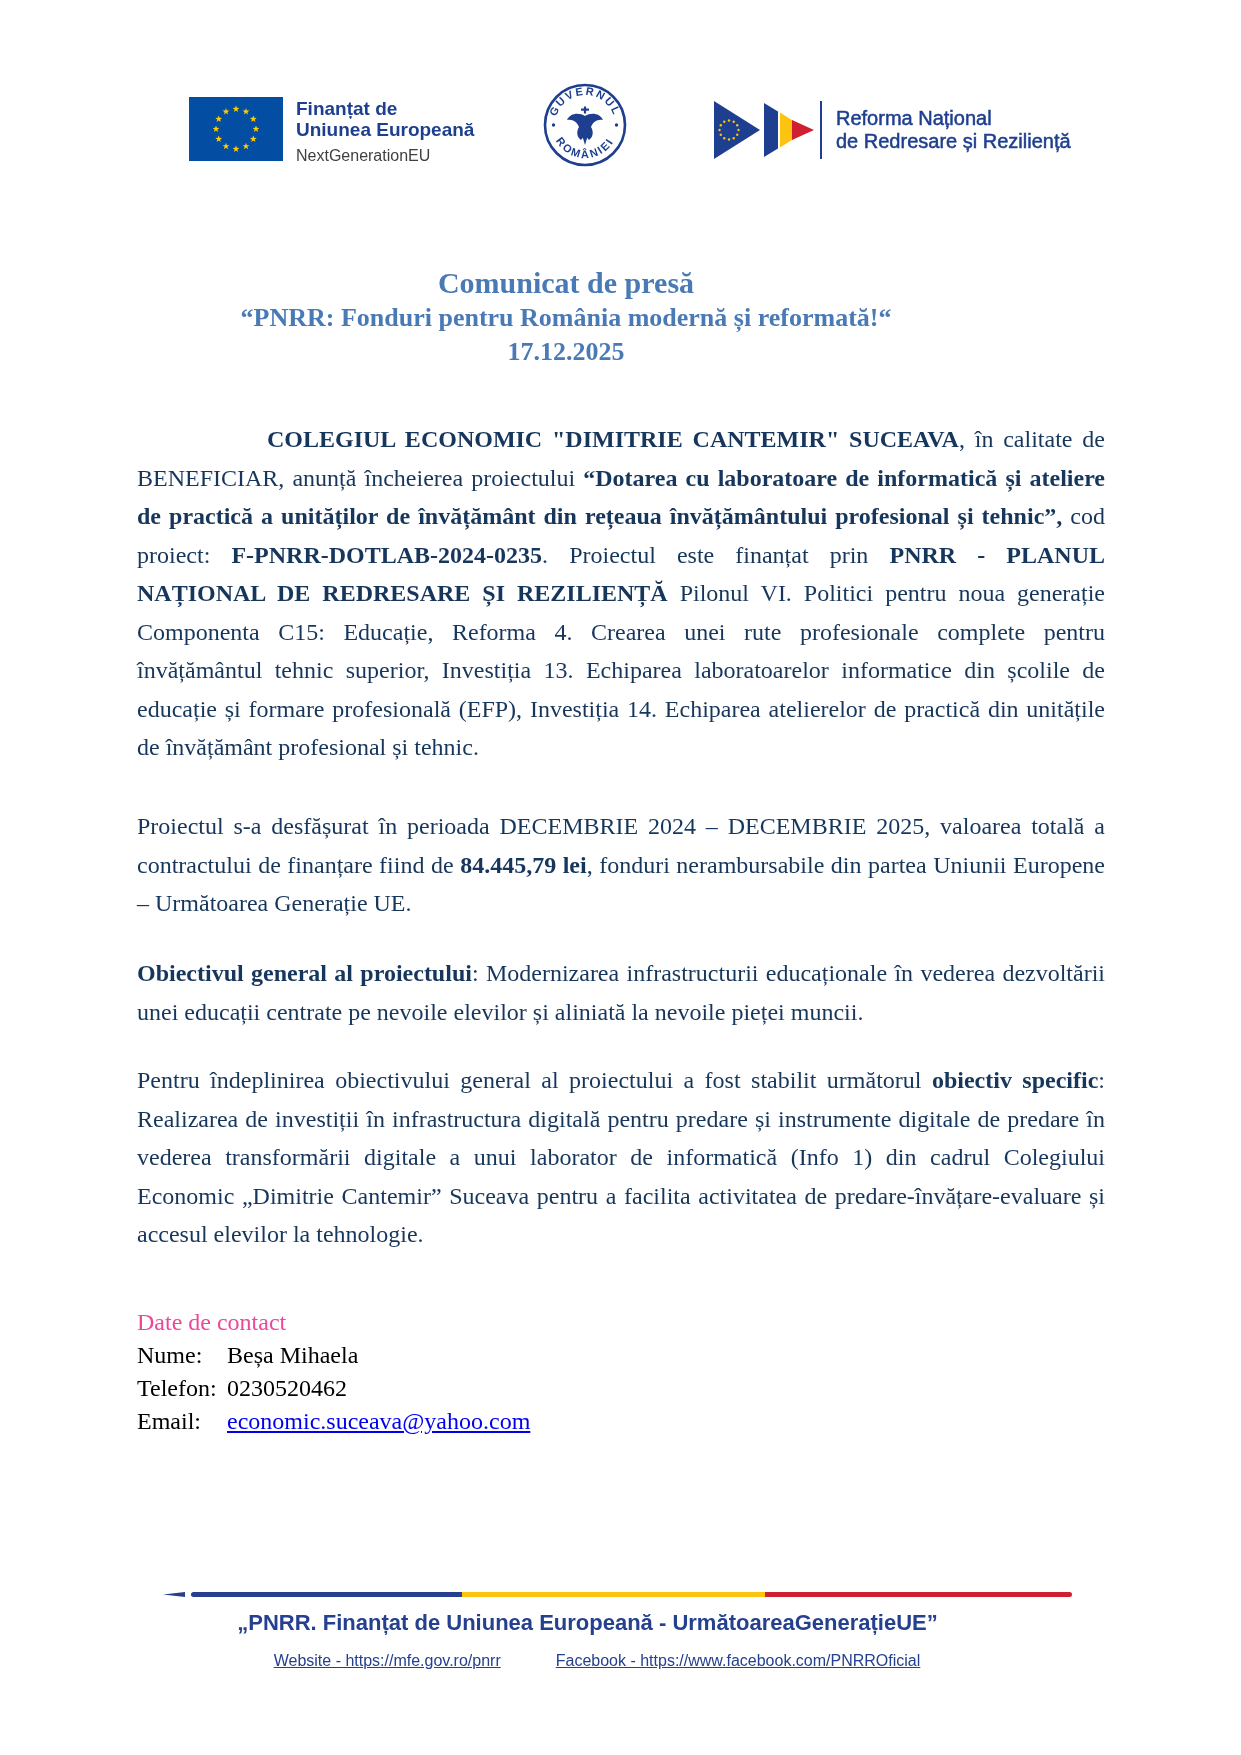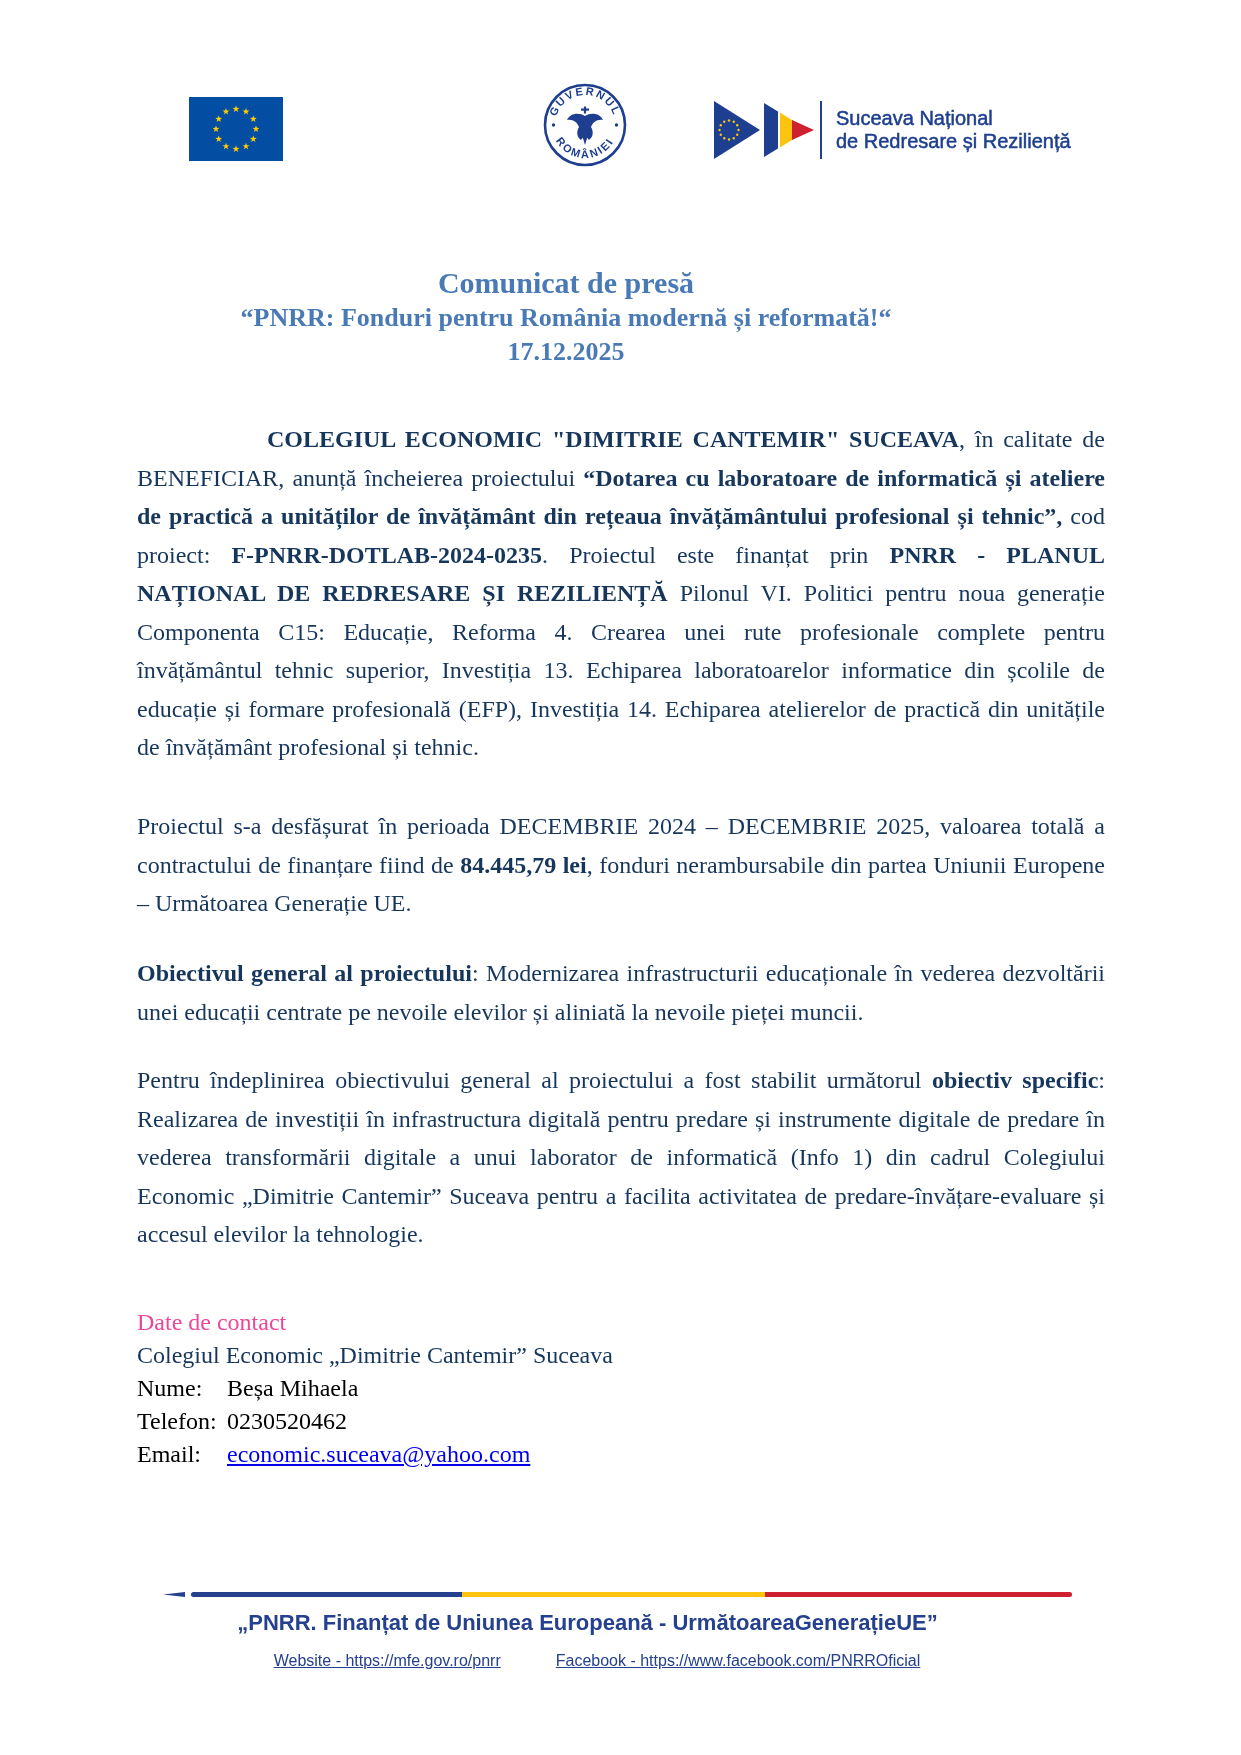--- a/index.html
+++ b/index.html
@@ -73,20 +73,25 @@
       <use href="#eustar" transform="translate(67,32)"></use>
       <use href="#eustar" transform="translate(64.3,42)"></use>
       <use href="#eustar" transform="translate(57,49.3)"></use>
       <use href="#eustar" transform="translate(47,52)"></use>
       <use href="#eustar" transform="translate(37,49.3)"></use>
       <use href="#eustar" transform="translate(29.7,42)"></use>
       <use href="#eustar" transform="translate(27,32)"></use>
       <use href="#eustar" transform="translate(29.7,22)"></use>
       <use href="#eustar" transform="translate(37,14.7)"></use>
     </svg>
+    <div class="eu-text">
+      <div class="eu-l1">Finanțat de</div>
+      <div class="eu-l2">Uniunea Europeană</div>
+      <div class="eu-l3">NextGenerationEU</div>
+    </div>
   </div>
 
   <div class="gov-seal">
     <svg width="84" height="84" viewBox="0 0 84 84">
       <circle cx="42" cy="42" r="40" fill="none" stroke="#1e3f8f" stroke-width="2.6"></circle>
       <defs>
         <path id="arcT" d="M 12,42 A 30,30 0 0 1 72,42"></path>
         <path id="arcB" d="M 9,42 A 33,33 0 0 0 75,42"></path>
       </defs>
       <text font-size="11" font-weight="bold" fill="#1e3f8f" letter-spacing="2" font-family="Liberation Sans, sans-serif">
@@ -122,39 +127,38 @@
           <circle cx="15" cy="19.5" r="1.2"></circle>
         <circle cx="19.75" cy="20.8" r="1.2"></circle>
           <circle cx="23.2" cy="24.25" r="1.2"></circle>
       </g>
       <polygon points="50,2 64,10.5 64,47.5 50,56" fill="#1e3f8f"></polygon>
       <polygon points="66,11.5 66,46.5 94,29" fill="#fdc40f"></polygon>
       <polygon points="78,19 78,39 100,29" fill="#ce2030"></polygon>
       <line x1="107" y1="0" x2="107" y2="58" stroke="#1e3f8f" stroke-width="2"></line>
     </svg>
     <div class="pnrr-text">
-      <div>Suceava Național</div>
+      <div>Reforma Național</div>
       <div>de Redresare și Reziliență</div>
     </div>
   </div>
 
   <section class="title-block">
     <h1 class="t1">Comunicat de presă</h1>
     <div class="t2">“PNRR: Fonduri pentru România modernă și reformată!“</div>
     <div class="t3">17.12.2025</div>
   </section>
 
   <p class="body p1"><span class="b">COLEGIUL ECONOMIC "DIMITRIE CANTEMIR" SUCEAVA</span><span>, în calitate de BENEFICIAR, anunță încheierea proiectului </span><span class="b">“Dotarea cu laboratoare de informatică și ateliere de practică a unităților de învățământ din rețeaua învățământului profesional și tehnic”, </span><span>cod proiect: </span><span class="b">F-PNRR-DOTLAB-2024-0235</span><span>. Proiectul este finanțat prin </span><span class="b">PNRR - PLANUL NAȚIONAL DE REDRESARE ȘI REZILIENȚĂ </span><span>Pilonul VI. Politici pentru noua generație Componenta C15: Educație, Reforma 4. Crearea unei rute profesionale complete pentru învățământul tehnic superior, Investiția 13. Echiparea laboratoarelor informatice din școlile de educație și formare profesională (EFP), Investiția 14. Echiparea atelierelor de practică din unitățile de învățământ profesional și tehnic.</span></p>
   <p class="body p2"><span>Proiectul s-a desfășurat în perioada  DECEMBRIE 2024 – DECEMBRIE 2025, valoarea totală a contractului de finanțare fiind de  </span><span class="b">84.445,79 lei</span><span>, fonduri  nerambursabile din partea Uniunii Europene – Următoarea Generație UE.</span></p>
   <p class="body p3"><span class="b">Obiectivul general al  proiectului</span><span>:  Modernizarea infrastructurii educaționale în vederea dezvoltării unei educații centrate pe nevoile elevilor și aliniată la nevoile pieței muncii.</span></p>
   <p class="body p4"><span>Pentru îndeplinirea obiectivului general al proiectului a fost stabilit următorul </span><span class="b">obiectiv specific</span><span>: Realizarea de investiții în infrastructura digitală pentru predare și instrumente digitale de predare în vederea transformării digitale a unui laborator de informatică (Info 1) din cadrul Colegiului Economic „Dimitrie Cantemir” Suceava pentru a facilita activitatea de predare-învățare-evaluare și accesul elevilor la tehnologie.</span></p>
 
   <section class="contact">
     <div class="c-head">Date de contact</div>
-    <div class="c-org">Colegiul Economic „Dimitrie Cantemir” Suceava</div>
     <div class="c-row">
       <span class="c-label">Nume:</span><span>Beșa Mihaela</span>
     </div>
     <div class="c-row">
       <span class="c-label">Telefon:</span><span>0230520462</span>
     </div>
     <div class="c-row">
       <span class="c-label">Email:</span><a class="email" href="#">economic.suceava@yahoo.com</a>
     </div>
   </section>

